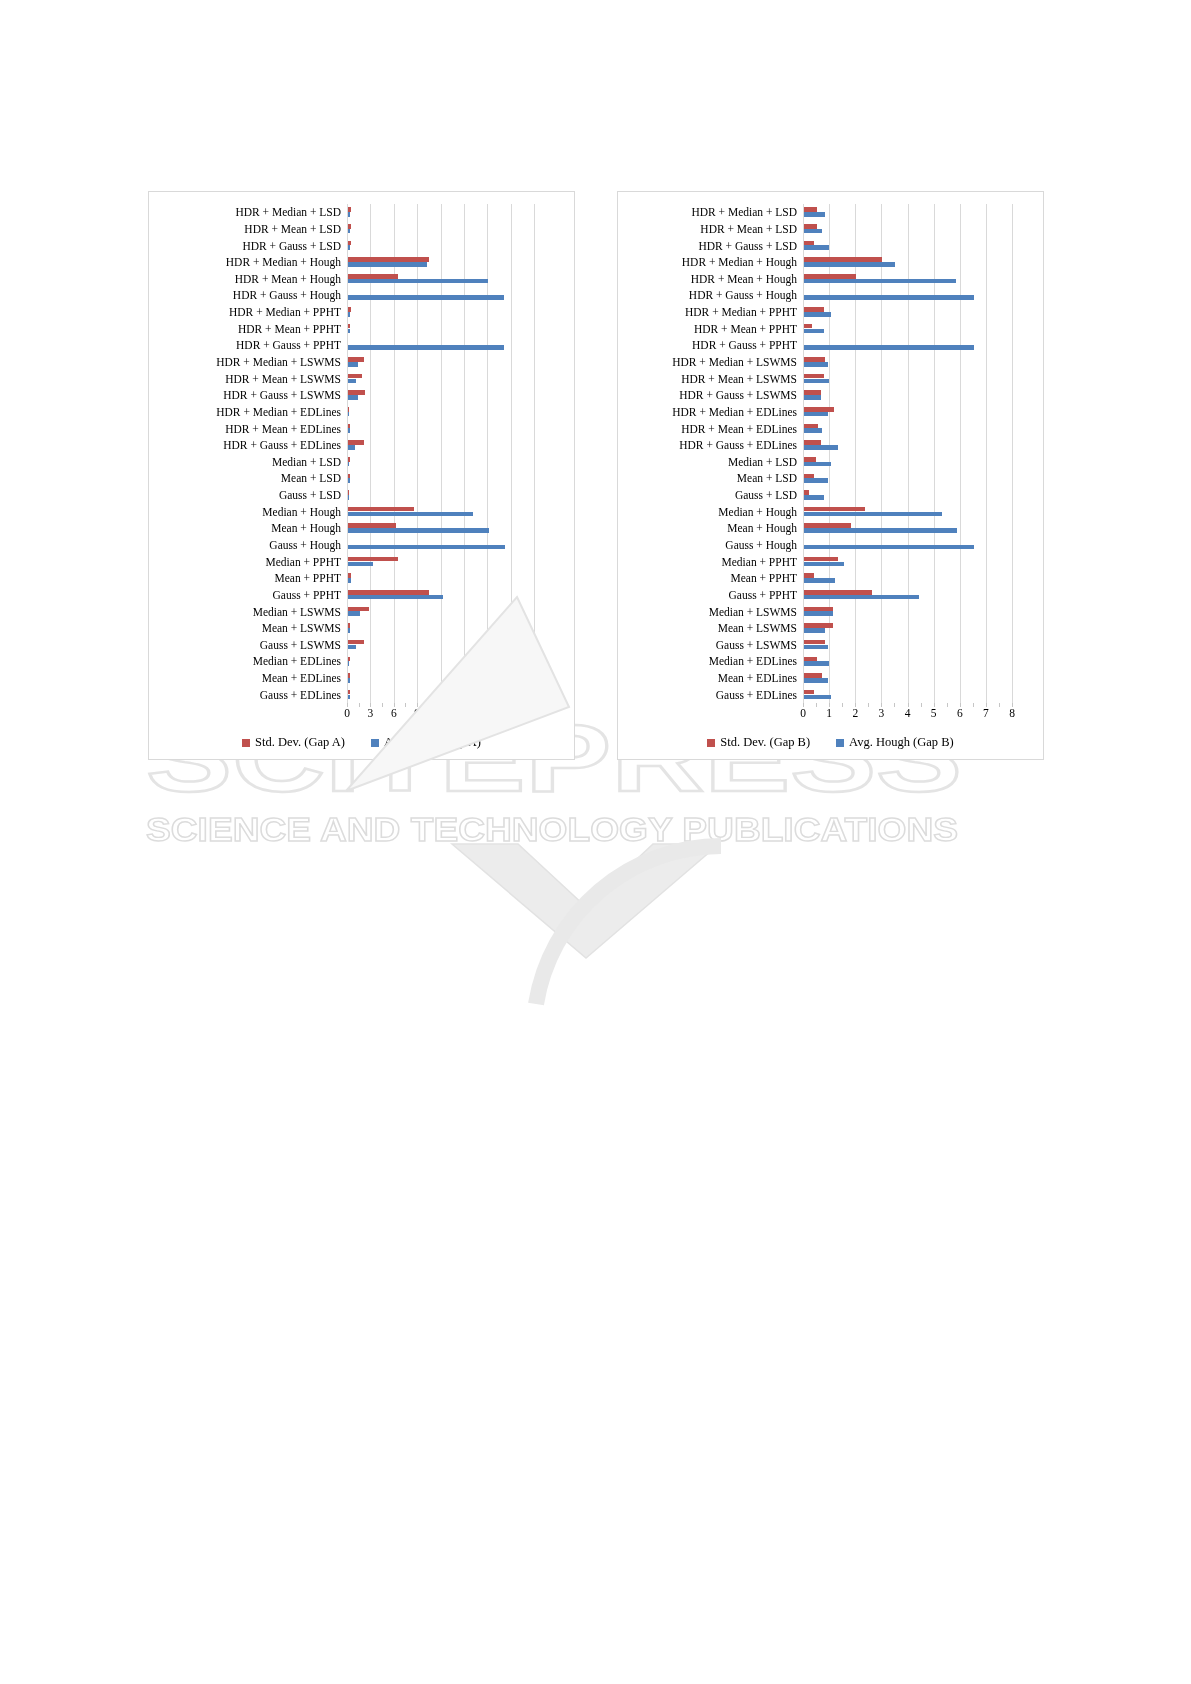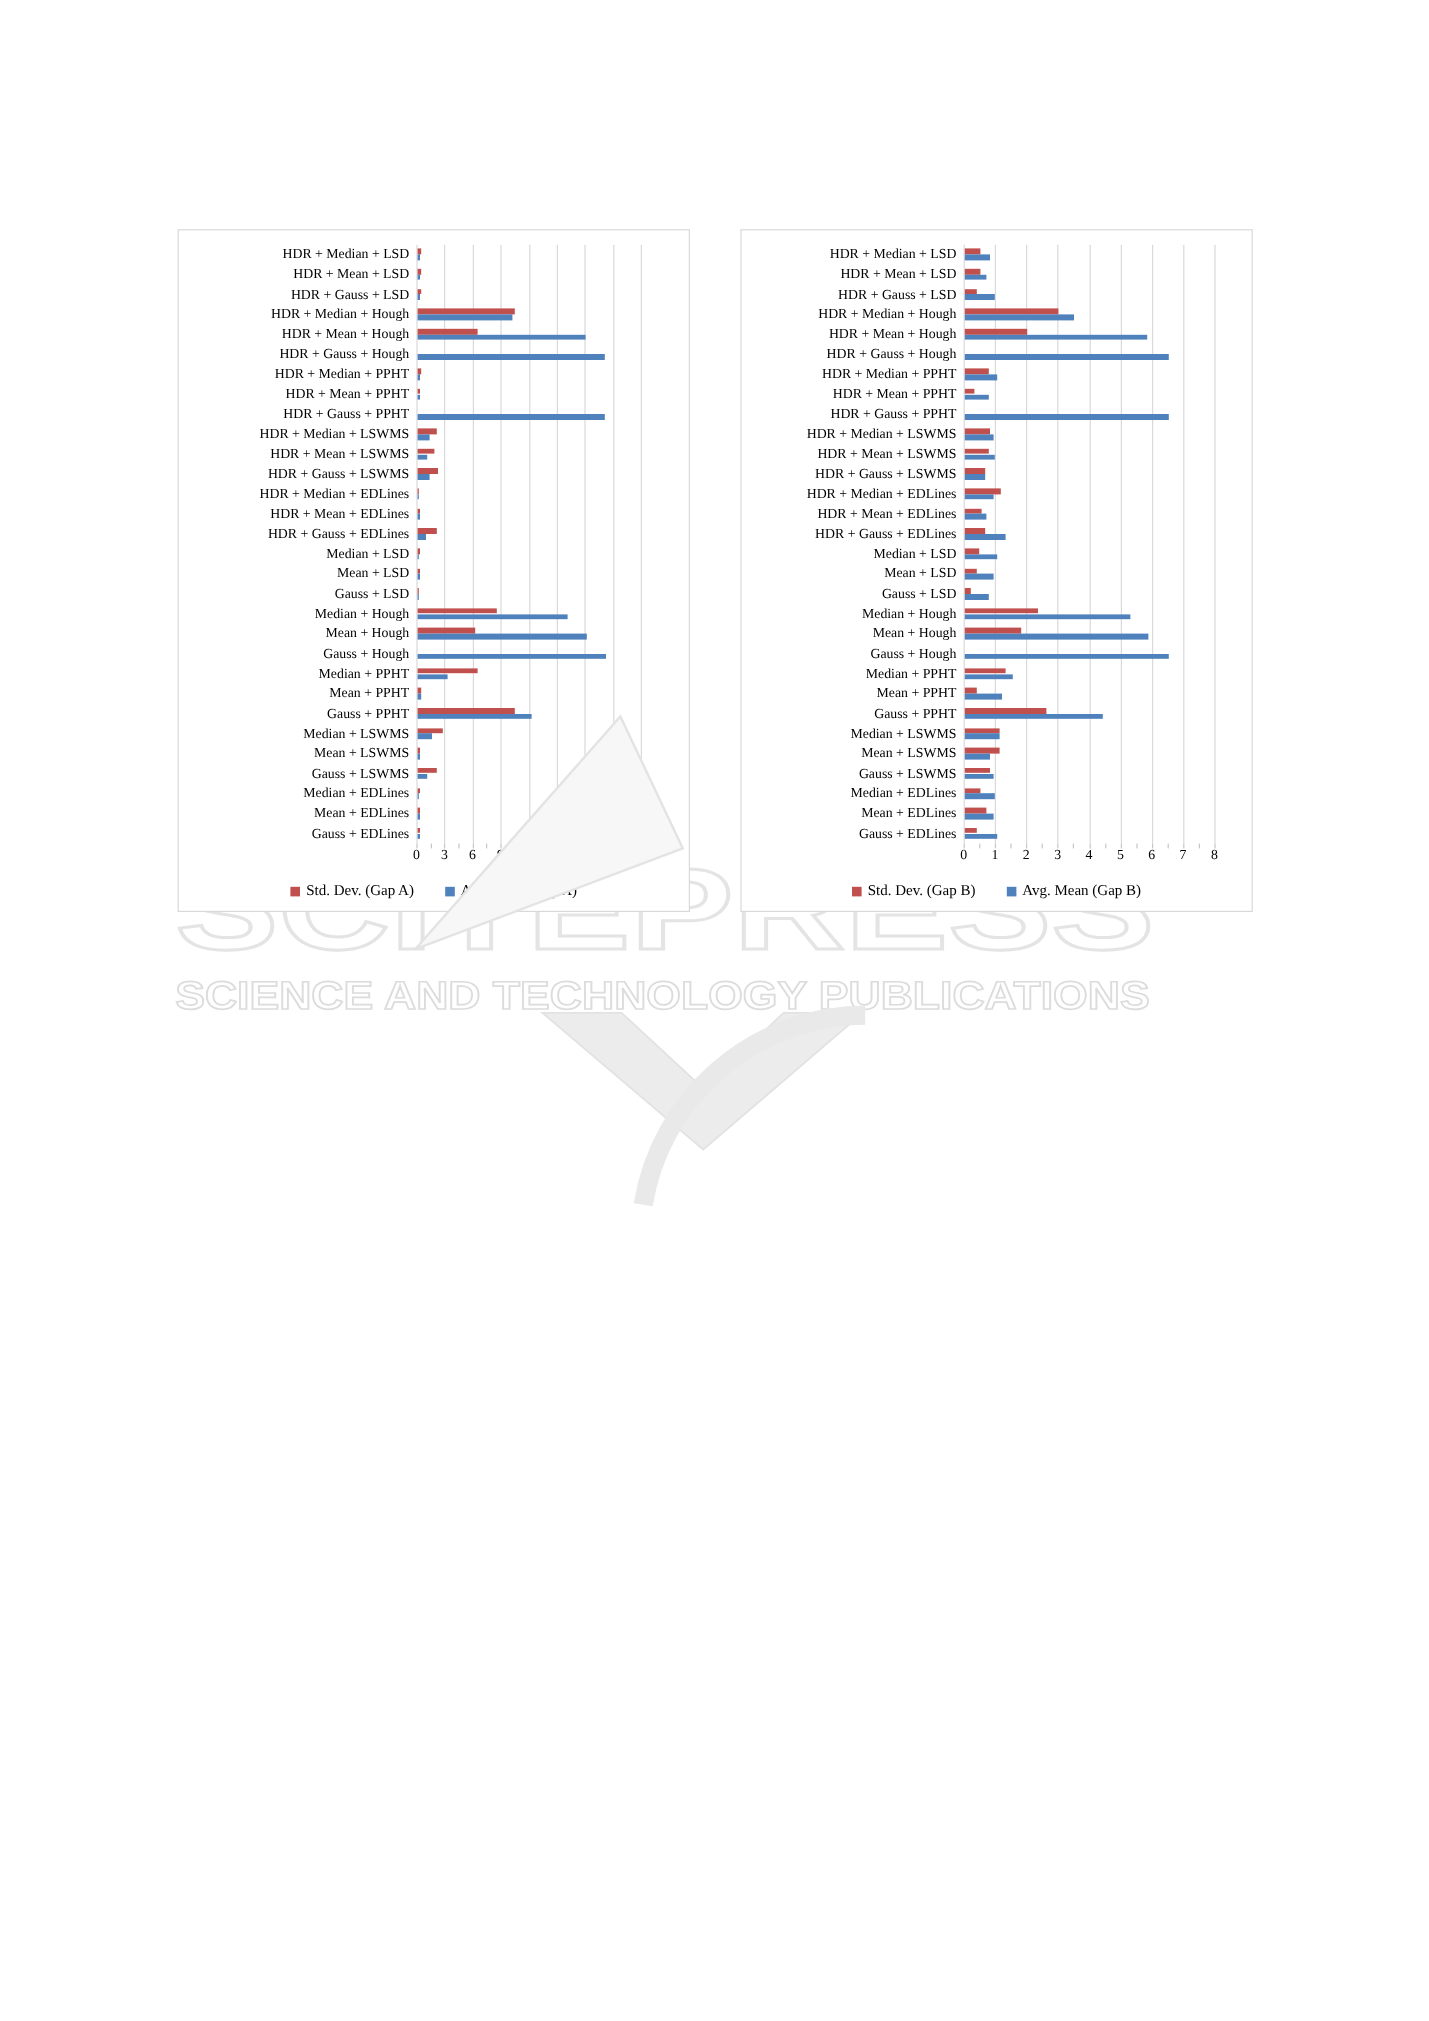--- a/index.html
+++ b/index.html
@@ -298,21 +298,21 @@
       <div class="cat-label" style="right: 246px; top: 494.683px;">Gauss + EDLines</div>
       <div class="bar" style="left: 186px; top: 497.783px; width: 10.45px; height: 4.6px; background: rgb(192, 80, 77);"></div>
       <div class="bar" style="left: 186px; top: 502.583px; width: 27.4312px; height: 4.6px; background: rgb(79, 129, 189);"></div>
       <div class="legend">
         <span class="legend-item">
           <span class="swatch" style="background: rgb(192, 80, 77);"></span>
           <span>Std. Dev. (Gap B)</span>
         </span>
         <span class="legend-item">
           <span class="swatch" style="background: rgb(79, 129, 189);"></span>
-          <span>Avg. Mean (Gap B)</span>
+          <span>Avg. Hough (Gap B)</span>
         </span>
       </div>
     </div>
 
   <svg class="wm-swoosh" width="1191" height="1684">
     <path d="M517,597 L569,707 L346,791 Z" fill="#f7f7f7" stroke="#e3e3e3" stroke-width="2"></path>
     <path d="M452,844 L518,844 L586,907 L653,844 L719,844 L586,958 Z" fill="#ececec" stroke="#e2e2e2" stroke-width="1.5"></path>
     <path d="M536,1004 A188,188 0 0 1 721,846" fill="none" stroke="#e9e9e9" stroke-width="16"></path>
   </svg>
 

